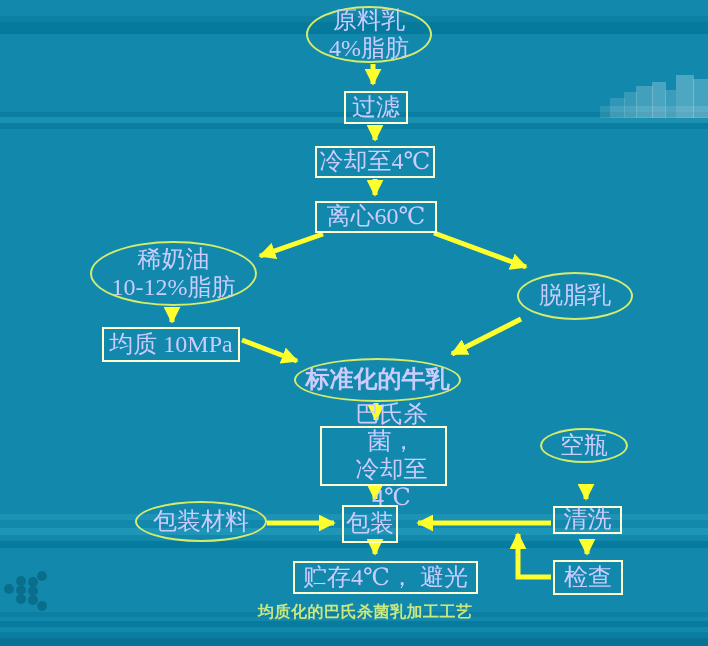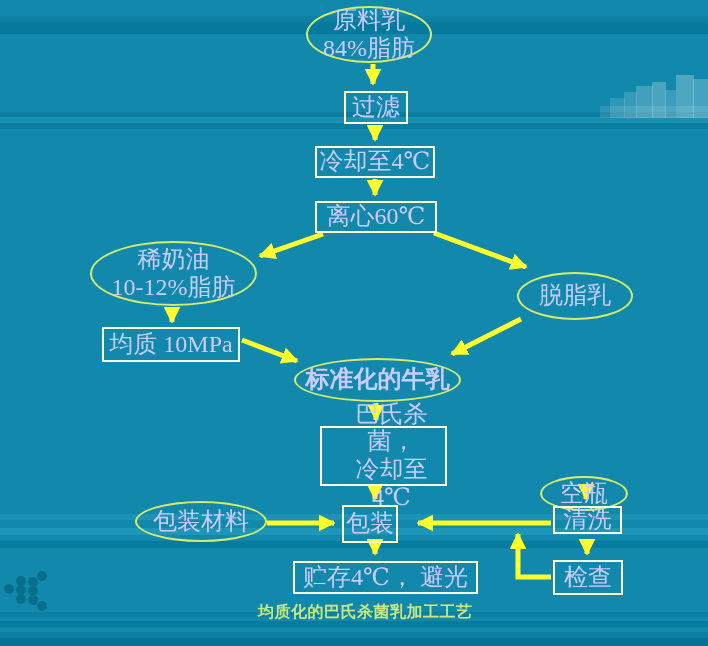--- a/index.html
+++ b/index.html
@@ -47,21 +47,21 @@
   .n-filter        {left:344px;top:91px; width:64px; height:33px;}
   .n-cool          {left:315px;top:146px;width:120px;height:32px;}
   .n-centrifuge    {left:315px;top:201px;width:122px;height:32px;}
   .n-cream         {left:90px; top:241px;width:167px;height:65px;}
   .n-homogenize    {left:102px;top:327px;width:138px;height:35px;}
   .n-skim          {left:517px;top:272px;width:116px;height:48px;}
   .n-standardized  {left:294px;top:358px;width:167px;height:44px;font-weight:bold;}
   .n-pasteurize    {left:320px;top:426px;width:127px;height:60px;padding-left:16px;}
   .n-pkg-material  {left:135px;top:501px;width:132px;height:41px;}
   .n-packaging     {left:342px;top:505px;width:56px; height:38px;}
-  .n-empty-bottle  {left:540px;top:476px;width:88px; height:35px;font-family:Liberation Serif, serif;}
+  .n-empty-bottle  {left:540px;top:428px;width:88px; height:35px;font-family:Liberation Serif, serif;}
   .n-cleaning      {left:553px;top:506px;width:69px; height:28px;}
   .n-inspection    {left:553px;top:560px;width:70px; height:35px;}
   .n-storage       {left:293px;top:561px;width:185px;height:33px;}
   .slide-title{
     position:absolute;left:258px;top:602px;
     font-size:16px;font-weight:bold;letter-spacing:0.5px;
     color:#c9e87f;white-space:nowrap;
   }
   .arrow{stroke:#ffff2e;stroke-width:5;fill:none;}
 </style>
@@ -112,21 +112,21 @@
     <line class="arrow" x1="375" y1="487" x2="375" y2="499" marker-end="url(#ah)"></line>
     <line class="arrow" x1="267" y1="523" x2="334" y2="523" marker-end="url(#ah)"></line>
     <line class="arrow" x1="551" y1="523" x2="418" y2="523" marker-end="url(#ah)"></line>
     <line class="arrow" x1="375" y1="544" x2="375" y2="554" marker-end="url(#ah)"></line>
     <line class="arrow" x1="586" y1="486" x2="586" y2="499" marker-end="url(#ah)"></line>
     <line class="arrow" x1="587" y1="543" x2="587" y2="554" marker-end="url(#ah)"></line>
     <polyline class="arrow" points="551,577 518,577 518,534" marker-end="url(#ah)"></polyline>
   </svg>
 
   <div class="node ellipse n-raw-milk">原料乳
-84%脂肪</div>
+4%脂肪</div>
   <div class="node box n-filter">过滤</div>
   <div class="node box n-cool">冷却至4℃</div>
   <div class="node box n-centrifuge">离心60℃</div>
   <div class="node ellipse n-cream">稀奶油
 10-12%脂肪</div>
   <div class="node box n-homogenize">均质 10MPa</div>
   <div class="node ellipse n-skim">脱脂乳</div>
   <div class="node ellipse n-standardized">标准化的牛乳</div>
   <div class="node box n-pasteurize">巴氏杀菌，
 冷却至4℃</div>

